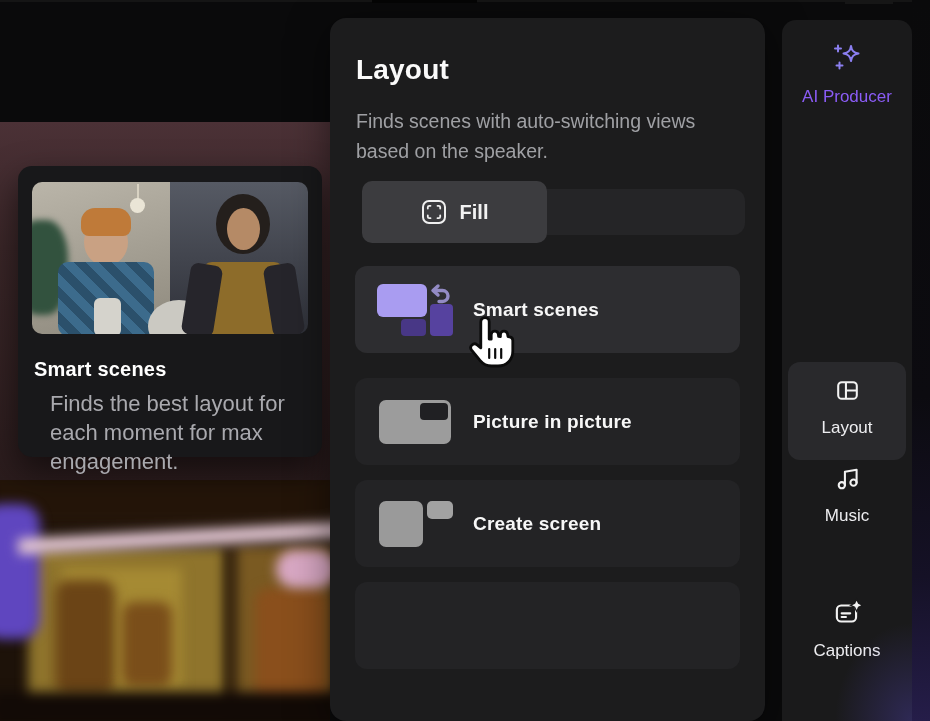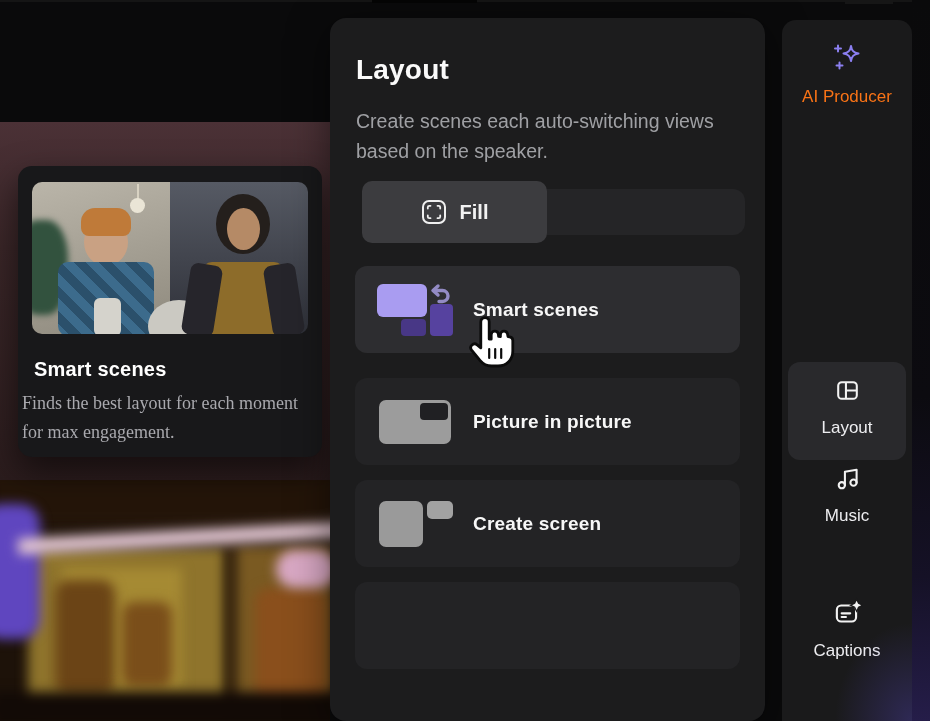--- a/index.html
+++ b/index.html
@@ -53,21 +53,21 @@
             background:repeating-linear-gradient(45deg,#3c6b8c 0 9px,#2b506b 9px 18px); }
   .mug    { left:62px; top:116px; width:27px; height:38px; border-radius:6px; background:#d5d3cc; }
   .half-r { left:138px; top:0; width:138px; height:152px; background:linear-gradient(180deg,#565a64,#2e3038); }
   .hair   { left:46px; top:12px; width:54px; height:60px; border-radius:50%; background:#241f1c; }
   .face-b { left:57px; top:26px; width:33px; height:42px; border-radius:50%; background:#b58a66; }
   .torso-b{ left:32px; top:80px; width:82px; height:74px; border-radius:10px; background:#8d6c2a; }
   .blz-l  { left:16px; top:82px; width:32px; height:72px; background:#26252b; transform:rotate(9deg); border-radius:8px; }
   .blz-r  { left:98px; top:82px; width:32px; height:72px; background:#26252b; transform:rotate(-9deg); border-radius:8px; }
   .couch  { left:-22px; top:118px; width:62px; height:52px; border-radius:50%; background:#cbc9c2; }
   .tooltip-title { left:16px; top:192px; font-size:20px; font-weight:700; color:#ffffff; letter-spacing:.2px; }
-  .tooltip-desc  { left:4px; top:223px; width:278px; font-size:18px; line-height:29px; color:#a9a9ae;font-family:Liberation Serif, serif; }
+  .tooltip-desc  { left:32px; top:223px; width:278px; font-size:22px; line-height:29px; color:#a9a9ae; }
 
   
   .main-panel {
     left:330px; top:18px; width:435px; height:703px;
     background:#1c1c1d; border-radius:16px;
     box-shadow:0 10px 40px rgba(0,0,0,.5);
   }
   .panel-title { left:26px; top:36px; font-size:28px; font-weight:700; color:#fafafa; letter-spacing:.2px; }
   .panel-desc  { left:26px; top:88px; width:384px; font-size:19.5px; line-height:30px; color:#9fa0a4; }
 
@@ -93,21 +93,21 @@
 
   
   .sidebar {
     left:782px; top:20px; width:130px; height:701px;
     background:#1a1a1b; border-radius:14px 14px 0 0;
   }
   .sb-selected-bg { left:6px; top:342px; width:118px; height:98px; border-radius:12px; background:#29292c; }
   .sb-item { position:absolute; left:0; width:130px; text-align:center; cursor:pointer; }
   .sb-item svg { display:block; margin:0 auto; }
   .sb-label { display:block; margin-top:12px; font-size:17px; font-weight:500; color:#ededf0; }
-  .sb-label.accent { color:#f97316; }
+  .sb-label.accent { color:#8b5cf6; }
   .sb-glow {
     left:20px; top:560px; width:110px; height:141px; pointer-events:none;
     background:radial-gradient(110px 140px at 100% 100%, rgba(80,66,180,.38), rgba(80,66,180,0) 70%);
   }
   .right-edge {
     left:912px; top:0; width:18px; height:721px;
     background:linear-gradient(180deg,#0a0a0b 0%, #0c0b10 55%, #151126 80%, #251d49 100%);
   }
 </style>
 </head>
@@ -151,21 +151,21 @@
         <div class="blz-l"></div>
         <div class="blz-r"></div>
     </div>
   </div>
   <div class="abs tooltip-title">Smart scenes</div>
   <div class="abs tooltip-desc">Finds the best layout for each moment for max engagement.</div>
 </div>
 
 <div class="abs main-panel">
   <div class="abs panel-title">Layout</div>
-  <div class="abs panel-desc">Create scenes each auto-switching views based on the speaker.</div>
+  <div class="abs panel-desc">Finds scenes with auto-switching views based on the speaker.</div>
 
   <div class="abs segmented">
     <div class="seg-opt seg-fill">
       <svg width="26" height="26" viewBox="0 0 26 26">
         <rect x="2" y="2" width="22" height="22" rx="6" fill="none" stroke="#f0f0f0" stroke-width="2"></rect>
         <g fill="none" stroke="#f0f0f0" stroke-width="1.8" stroke-linecap="round">
           <path d="M9.5 6.8h-1.2a1.5 1.5 0 0 0-1.5 1.5v1.2"></path>
           <path d="M16.5 6.8h1.2a1.5 1.5 0 0 1 1.5 1.5v1.2"></path>
           <path d="M19.2 16.5v1.2a1.5 1.5 0 0 1-1.5 1.5h-1.2"></path>
           <path d="M6.8 16.5v1.2a1.5 1.5 0 0 0 1.5 1.5h1.2"></path>

